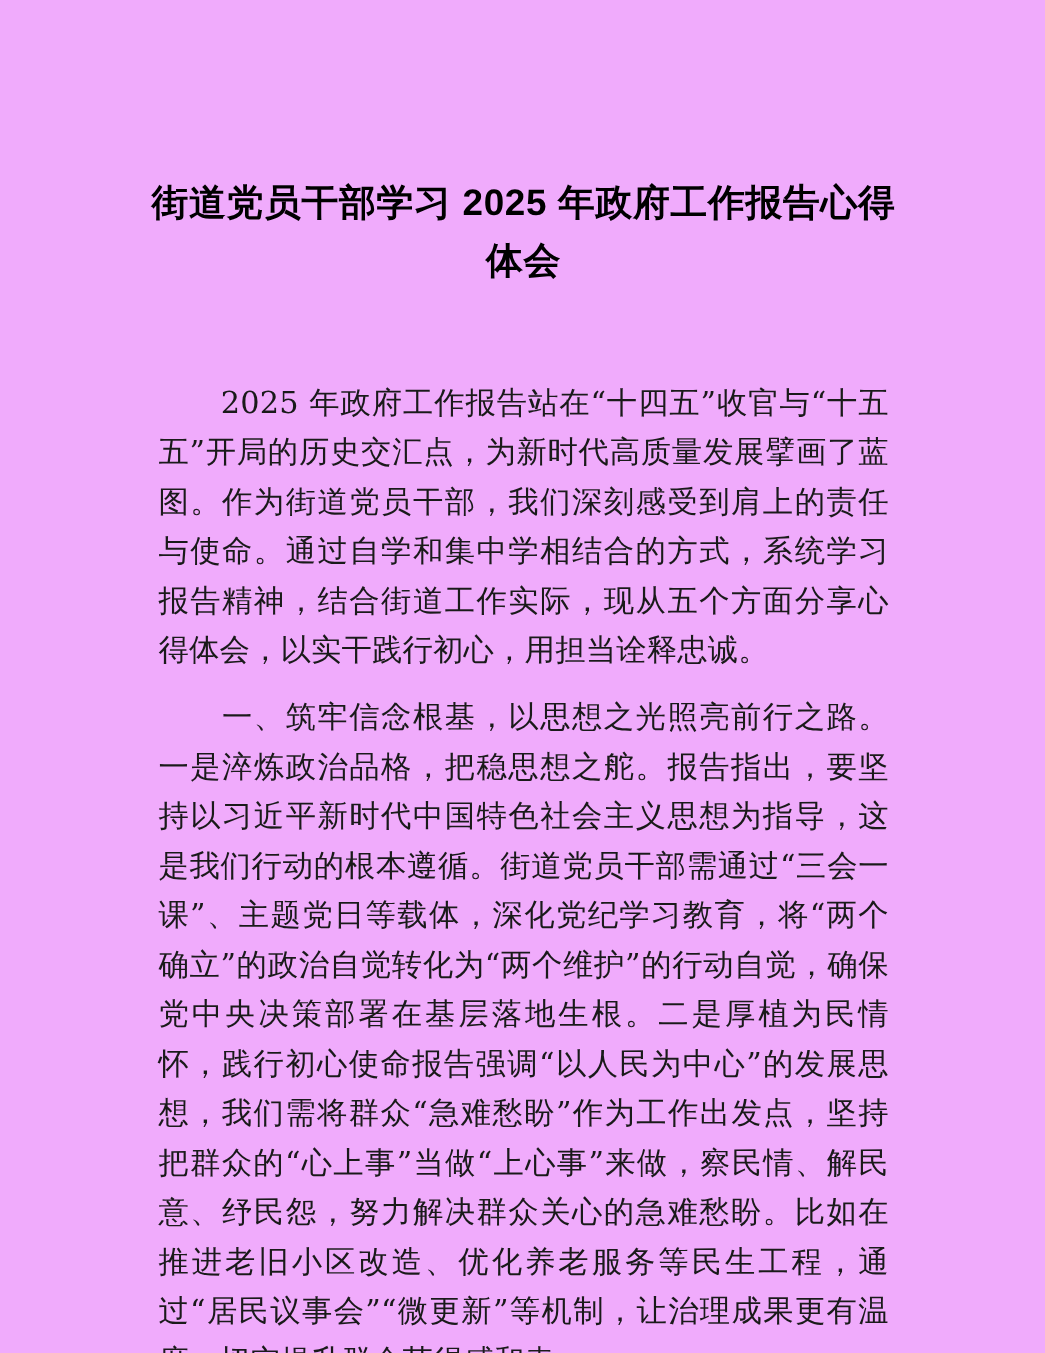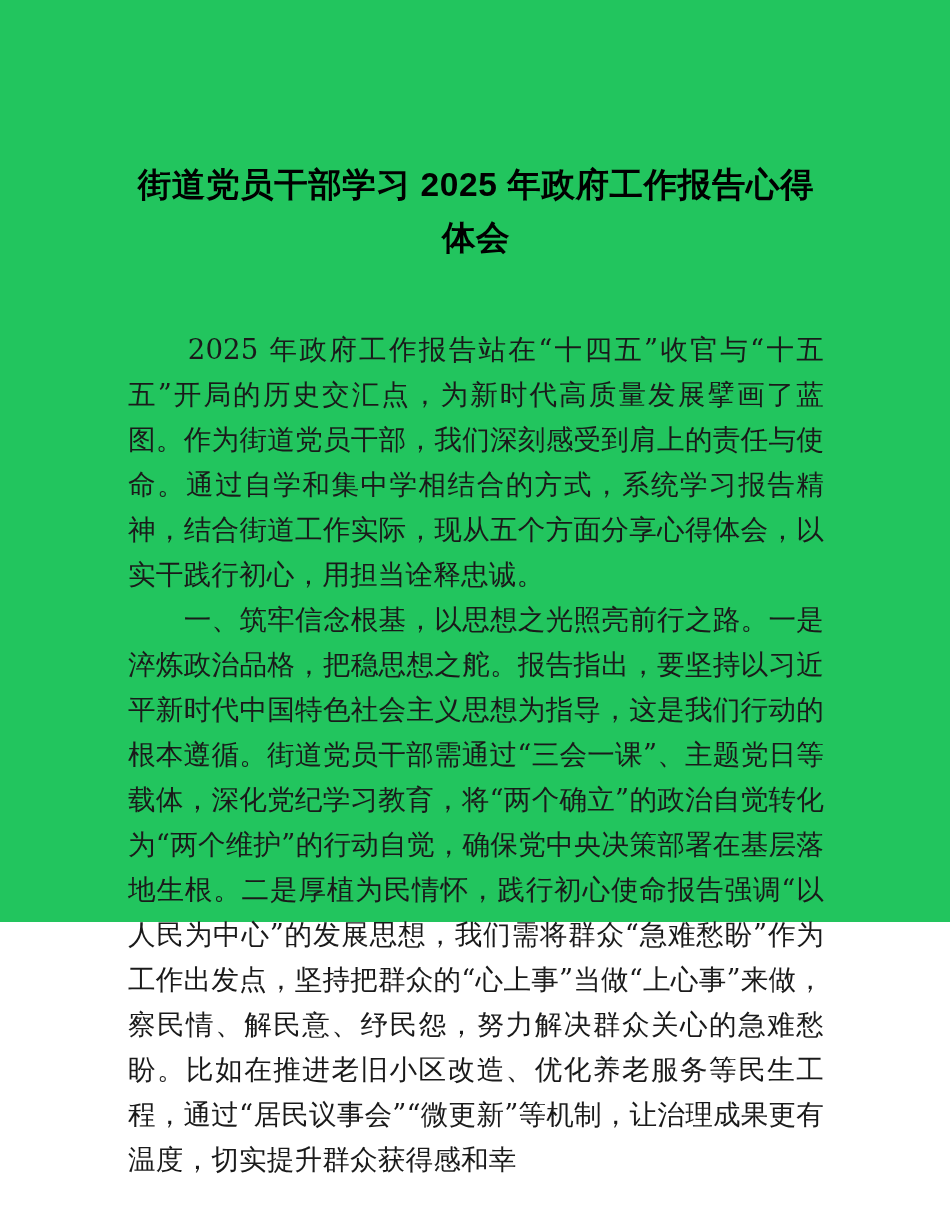--- a/index.html
+++ b/index.html
@@ -11,22 +11,22 @@
   body {
     width: 950px;
     height: 1230px;
     overflow: hidden;
     font-family: "DejaVu Serif", serif;
     color: #000000;
   }
   .page {
     position: relative;
     width: 950px;
-    height: 922px;
-    background: #22c55e;
+    height: 1230px;
+    background: #f0abfc;
     box-sizing: border-box;
     text-decoration: underline;
   }
   .content {
     position: absolute;
     left: 128px;
     top: 0;
     width: 696px;
   }
   .doc-title {
@@ -39,21 +39,21 @@
     color: #000000;
     margin: 0;
     padding-top: 158px;
     word-break: break-all;
   }
   .body-block {
     margin: 0;
     padding-top: 63px;
   }
   .para {
-    margin: 0;
+    margin: 16px;
     font-family: "DejaVu Serif", "Liberation Serif", serif;
     font-size: 27.6px;
     line-height: 45px;
     text-align: justify;
     text-align-last: left;
     text-justify: inter-character;
     letter-spacing: 0.15px;
     word-break: break-all;
     color: #1a1a1a;
   }

